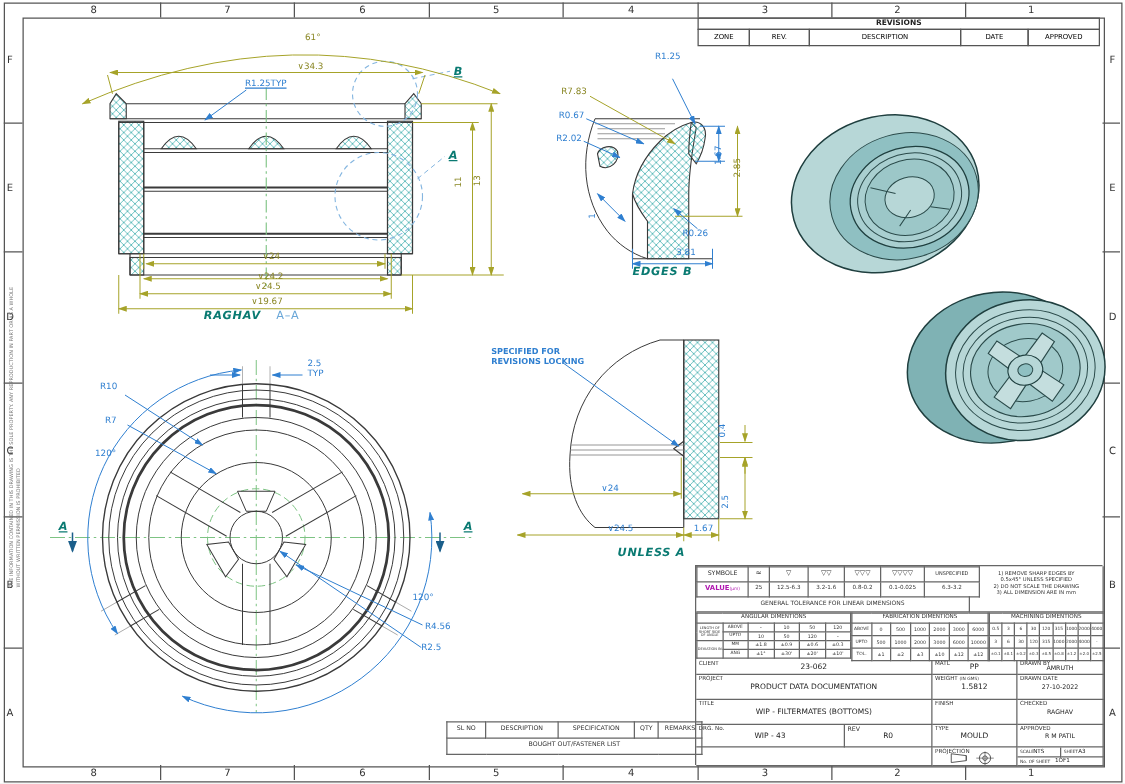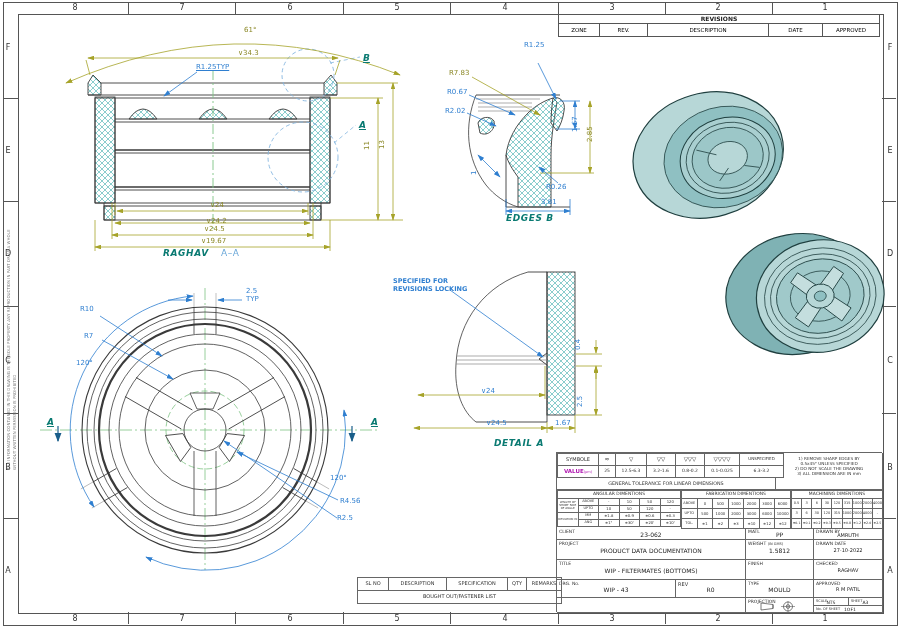--- a/index.html
+++ b/index.html
@@ -336,21 +336,21 @@
       <line x1="157" y1="160" x2="185" y2="160" marker-start="url(#m-o4)" marker-end="url(#m-o4)"></line>
     </g>
   </svg>
   <span class="lbl blue" style="left:393px;top:278px;font-weight:bold;font-size:6.5px">SPECIFIED FOR</span>
   <span class="lbl blue" style="left:393px;top:286px;font-weight:bold;font-size:6.5px">REVISIONS LOCKING</span>
   <span class="lbl blue rot" style="left:582px;top:343px">0.4</span>
   <span class="lbl blue rot" style="left:584px;top:400px">2.5</span>
   <span class="lbl blue" style="left:481px;top:388px">∨24</span>
   <span class="lbl blue" style="left:486px;top:420px">∨24.5</span>
   <span class="lbl blue" style="left:555px;top:420px">1.67</span>
-  <span class="lbl teal cap" style="left:494px;top:439px">DETAIL A</span>
+  <span class="lbl teal cap" style="left:494px;top:439px">UNLESS A</span>
 
   <svg class="abs" style="left:630px;top:80px" width="270" height="290" viewBox="0 0 270 290">
     <g transform="rotate(-16 90 80)">
       <ellipse cx="80" cy="72" rx="76" ry="62" fill="#b7d7d7" stroke="#1f3f3f" stroke-width="1.2"></ellipse>
       <ellipse cx="94" cy="78" rx="60" ry="50" fill="#8fc0c2" stroke="#2a4a4a" stroke-width="0.8"></ellipse>
       <ellipse cx="98" cy="80" rx="48" ry="40" fill="#a9cfd0" stroke="#1f3f3f" stroke-width="1"></ellipse>
       <ellipse cx="98" cy="80" rx="42" ry="35" fill="none" stroke="#2a4a4a" stroke-width="0.8"></ellipse>
       <ellipse cx="98" cy="80" rx="36" ry="30" fill="#9cc7c8" stroke="#2a4a4a" stroke-width="0.8"></ellipse>
       <ellipse cx="98" cy="80" rx="20" ry="16" fill="#b7d7d7" stroke="#2a4a4a" stroke-width="0.8"></ellipse>
       <path d="M70,64 L88,74 M112,92 L126,98 M84,100 L96,90" stroke="#2a4a4a" stroke-width="0.8" fill="none"></path>

